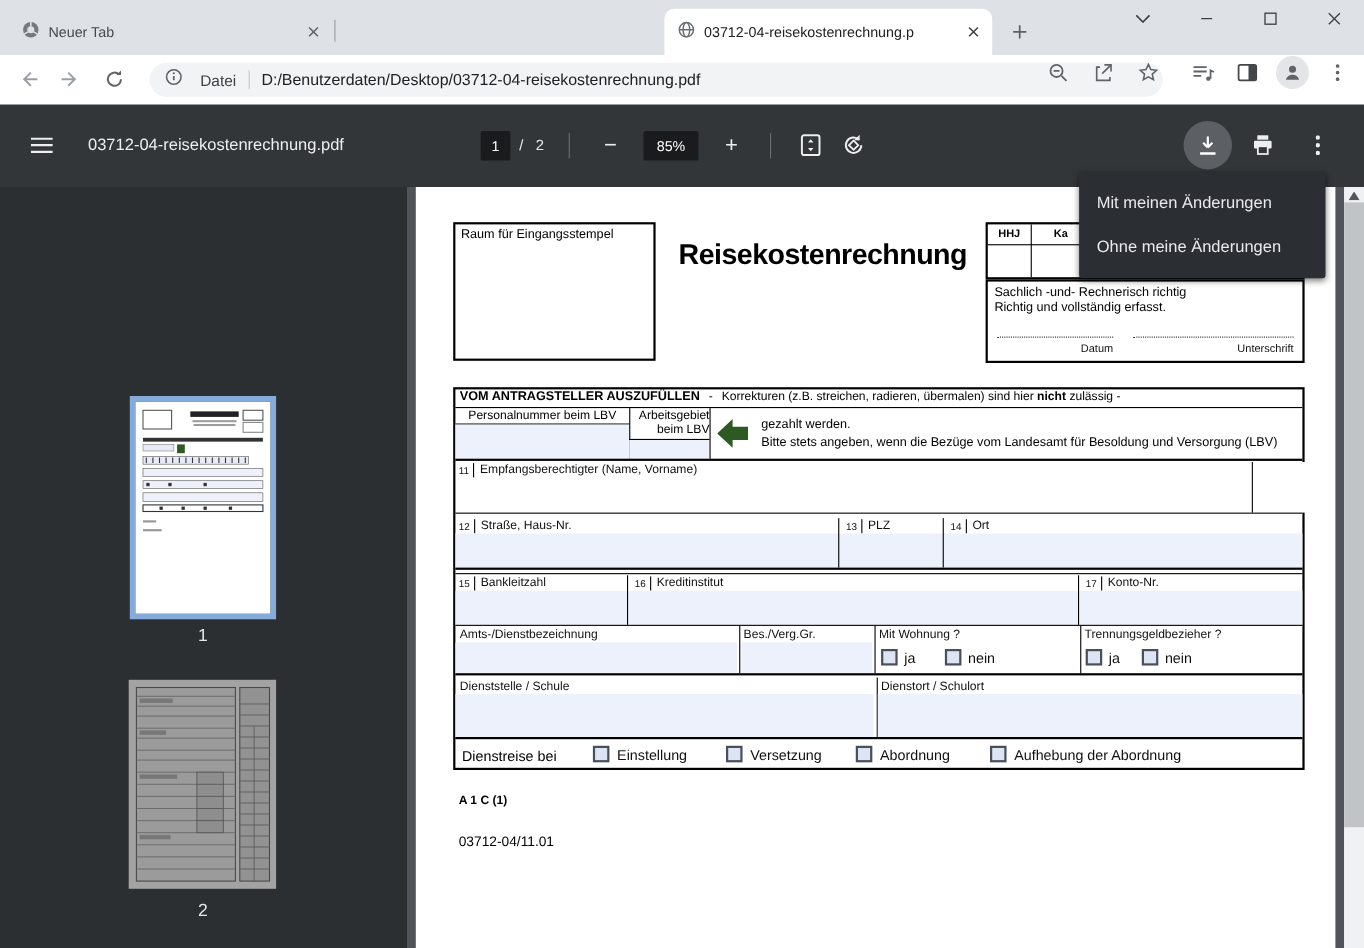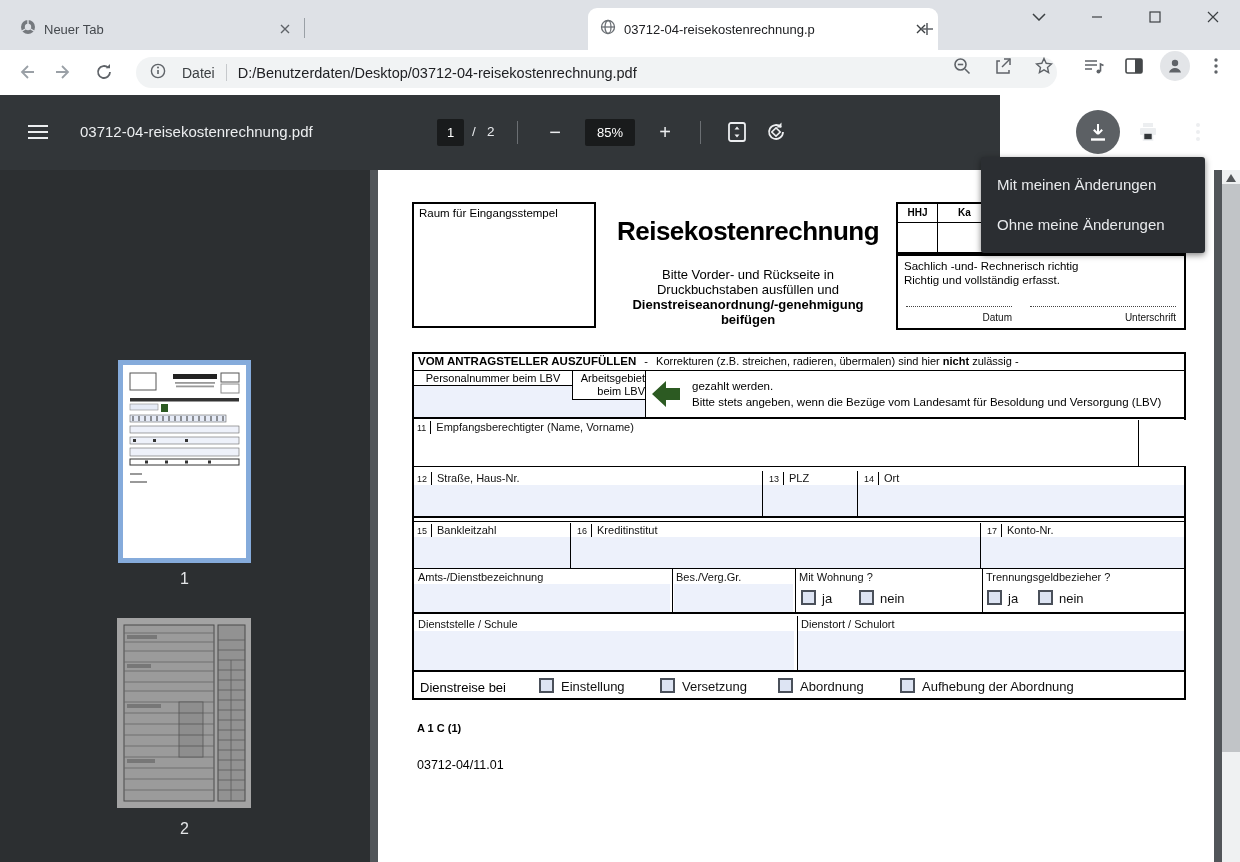--- a/index.html
+++ b/index.html
@@ -20,21 +20,21 @@
   
   .addressbar{position:absolute;left:0;top:50px;width:1240px;height:45px;background:#fff}
   .navic{position:absolute;top:6px;width:32px;height:32px;display:flex;align-items:center;justify-content:center;border-radius:50%}
   .pill{position:absolute;left:136px;top:7px;width:921px;height:31px;background:#f1f3f4;border-radius:16px;display:flex;align-items:center;padding:0 14px;box-sizing:border-box}
   .pill .scheme{font-size:14px;color:#3c4043;margin-left:16px}
   .pill .psep{width:1px;height:17px;background:#c6c9cc;margin:0 11px}
   .pill .url{font-size:14.5px;color:#202124;white-space:nowrap;overflow:hidden;flex:1}
   .pillic{position:absolute;top:3px;width:26px;height:26px;display:flex;align-items:center;justify-content:center}
 
   
-  .pdfbar{position:absolute;left:0;top:95px;width:1000px;height:75px;background:#323639;color:#ebedef}
+  .pdfbar{position:absolute;left:0;top:95px;width:1240px;height:75px;background:#323639;color:#ebedef}
   .pdfbar .fname{position:absolute;left:80px;top:28px;font-size:15px;font-weight:500;color:#eceef0}
   .darkbox{position:absolute;top:24px;height:27px;background:#191b1c;border-radius:2px;color:#fff;font-size:13px;display:flex;align-items:center;justify-content:center}
   .tbtext{position:absolute;top:29px;font-size:13.5px;color:#e8eaed}
   .tbdiv{position:absolute;top:26px;width:1px;height:23px;background:#6b6f73}
   .tbbtn{position:absolute;width:36px;height:36px;top:19px;display:flex;align-items:center;justify-content:center;border-radius:50%}
   .dlcircle{position:absolute;left:1076px;top:15px;width:44px;height:44px;border-radius:50%;background:#5c6064}
 
   
   .sidebar{position:absolute;left:0;top:170px;width:370px;height:692px;background:#2c2f31}
   .thumb{position:absolute;left:118px}
@@ -77,21 +77,21 @@
           </svg>
       </span>
       <span class="tab-title">Neuer Tab</span>
       <span class="tclose">
         <svg width="10" height="10" viewBox="0 0 10 10">
             <path d="M1 1l8 8M9 1l-8 8" stroke="#5f6368" stroke-width="1.4"></path>
           </svg>
       </span>
     </div>
     <div class="tab-sep" style="left:304px"></div>
-    <div class="tab active" style="left:588px;width:350px">
+    <div class="tab active" style="left:604px;width:298px">
       <span>
         <svg width="16" height="16" viewBox="0 0 16 16">
             <circle cx="8" cy="8" r="6.5" fill="none" stroke="#6a6f74" stroke-width="1.3"></circle>
             <ellipse cx="8" cy="8" rx="3" ry="6.5" fill="none" stroke="#6a6f74" stroke-width="1.3"></ellipse>
             <path d="M1.5 8h13" stroke="#6a6f74" stroke-width="1.3"></path>
           </svg>
       </span>
       <span class="tab-title">03712-04-reisekostenrechnung.p</span>
       <span class="tclose">
         <svg width="10" height="10" viewBox="0 0 10 10">
@@ -305,26 +305,20 @@
   </div>
 
   <div class="viewer">
     <div class="page">
 
       <div class="box2" style="left:34px;top:32px;width:184px;height:126px">
         <div style="font-size:11.5px;padding:3px 5px">Raum für Eingangsstempel</div>
       </div>
 
       <div class="abs" style="left:212px;top:46px;width:316px;text-align:center;font-size:26px;font-weight:bold;letter-spacing:-.5px">Reisekostenrechnung</div>
-      <div class="abs" style="left:212px;top:97px;width:316px;text-align:center;font-size:13px;line-height:15px">
-        <div>Bitte Vorder- und Rückseite in</div>
-        <div>Druckbuchstaben ausfüllen und</div>
-        <div style="font-weight:bold">Dienstreiseanordnung/-genehmigung</div>
-        <div style="font-weight:bold">beifügen</div>
-      </div>
 
       <div class="box2" style="left:518px;top:32px;width:290px;height:52px">
         <div class="vline" style="left:39px;top:0;height:48px"></div>
         <div class="hline" style="left:0;top:18px;width:286px"></div>
         <div class="abs" style="left:0;top:3px;width:39px;text-align:center;font-size:10px;font-weight:bold">HHJ</div>
         <div class="abs" style="left:60px;top:3px;font-size:10px;font-weight:bold">Ka</div>
       </div>
 
       <div class="box2" style="left:518px;top:84px;width:290px;height:76px">
         <div class="abs" style="left:6px;top:3px;font-size:11.5px;line-height:14px">

